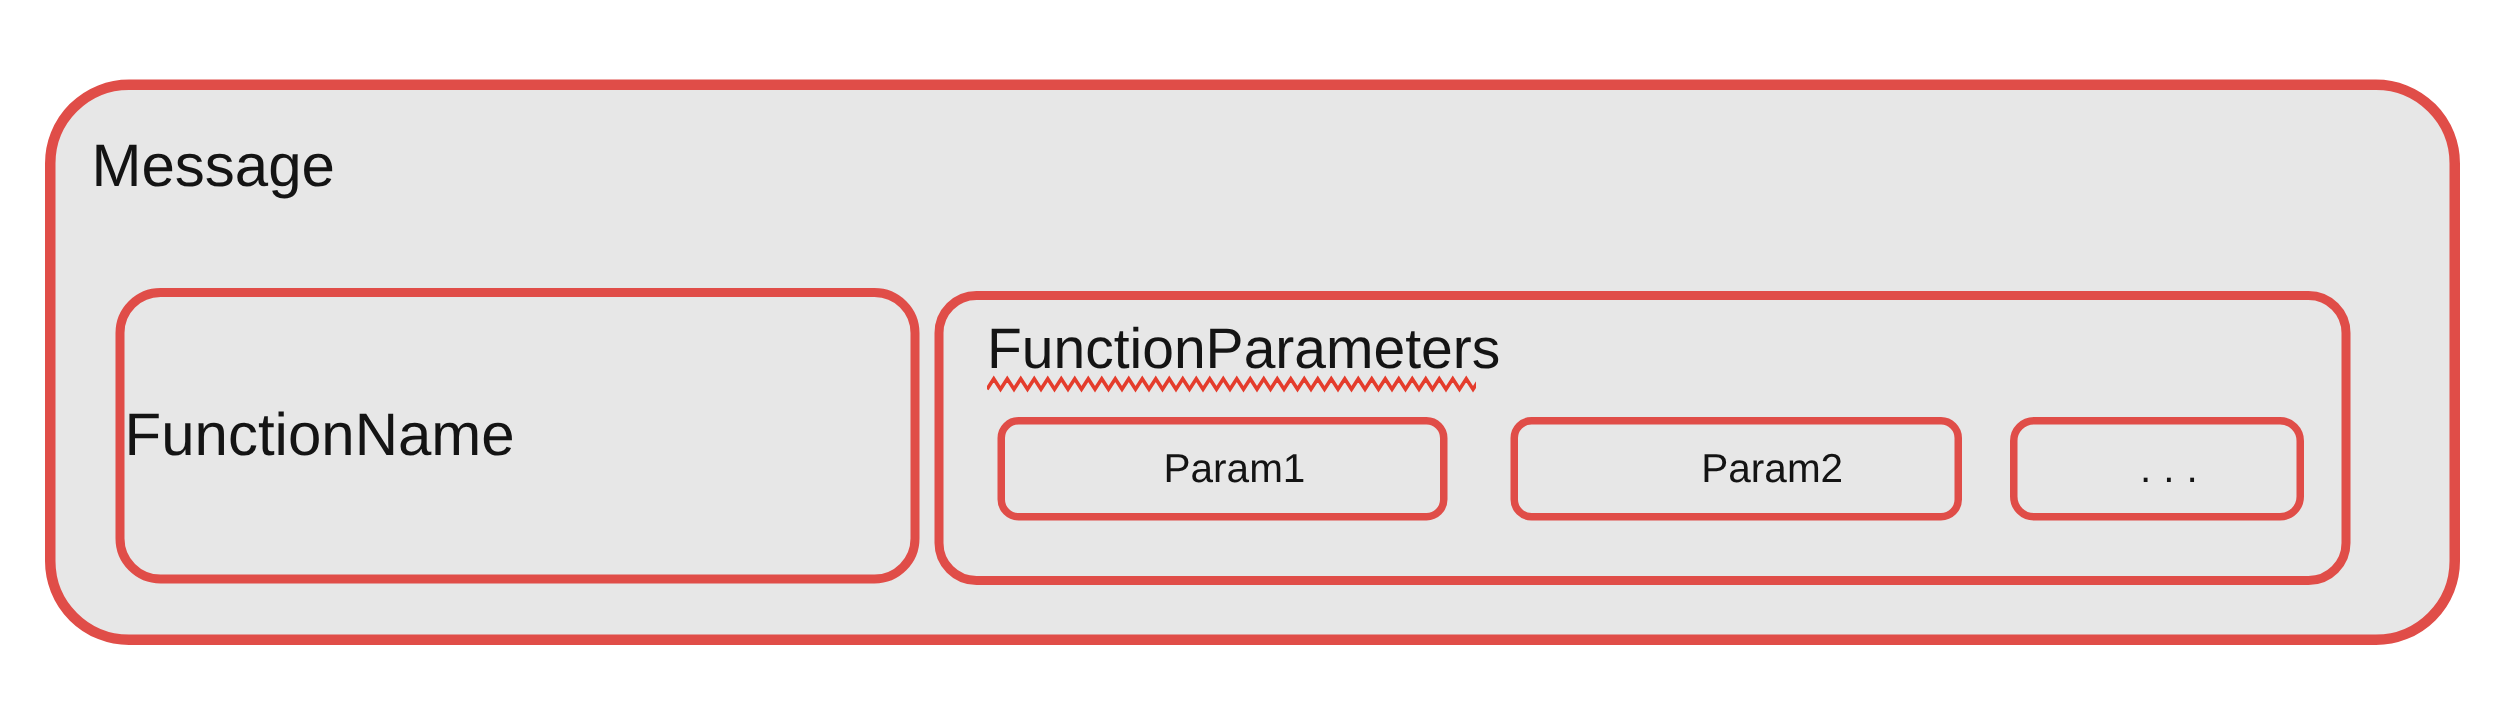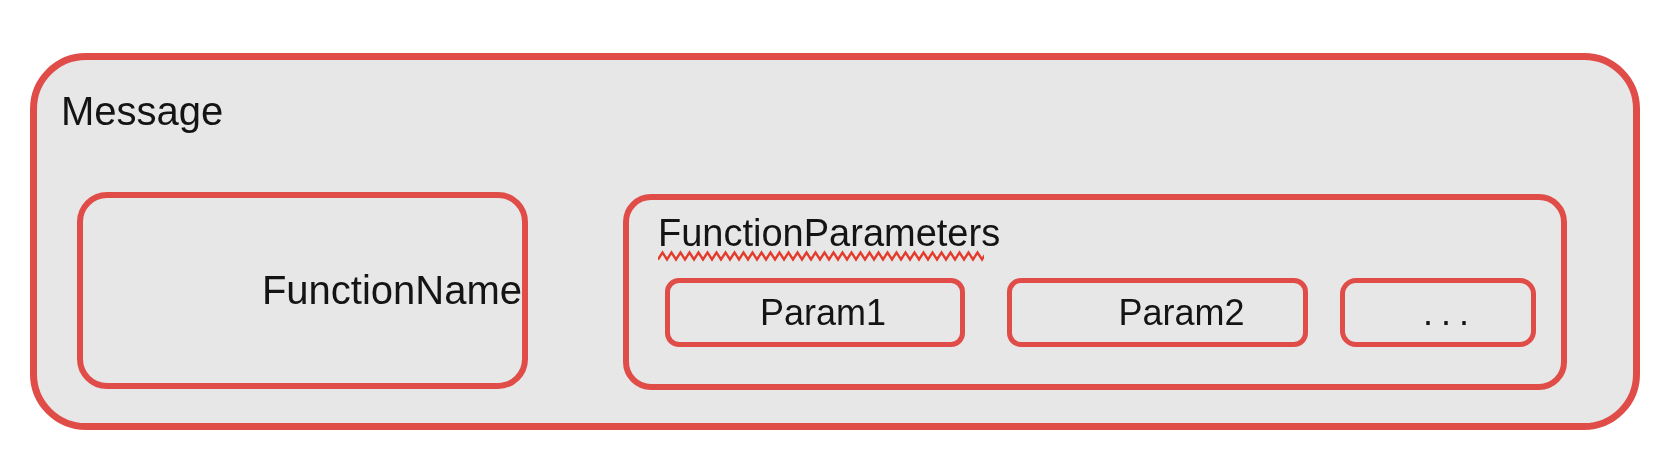--- a/index.html
+++ b/index.html
@@ -32,27 +32,27 @@
     position: absolute;
     left: 24px; top: 28px;
     font-size: 40px;
     line-height: 1.15;
     color: var(--text-color);
     white-space: nowrap;
   }
   .fn-box {
     position: absolute;
     left: 40px; top: 132px;
-    width: 451px; height: 197px;
+    width: 536px; height: 197px;
     border: 6px solid var(--border-red);
     border-radius: 30px;
     background: var(--box-fill);
     display: flex;
     align-items: center;
-    justify-content: flex-end;
+    justify-content: flex-start;
   }
   .fn-label {
     font-size: 40px;
     white-space: nowrap;
   }
   .fp-box {
     position: absolute;
     left: 586px; top: 134px;
     width: 944px; height: 196px;
     border: 6px solid var(--border-red);
@@ -76,21 +76,21 @@
     top: 78px;
     height: 69px;
     border: 5px solid var(--border-red);
     border-radius: 14px;
     background: var(--box-fill);
     display: flex;
     align-items: center;
     justify-content: center;
   }
   .param-box .param-label {
-    font-size: 36px;
+    font-size: 27px;
     white-space: nowrap;
     margin-left: 16px;
   }
   .param-1 { left: 36px;  width: 300px; }
   .param-2 { left: 378px; width: 301px; padding-left: 32px; }
   .param-ellipsis { left: 711px; width: 196px; border-radius: 16px; }
   .param-ellipsis .param-label { letter-spacing: 8px; padding-left: 8px; }
 </style>
 </head>
 <body>

